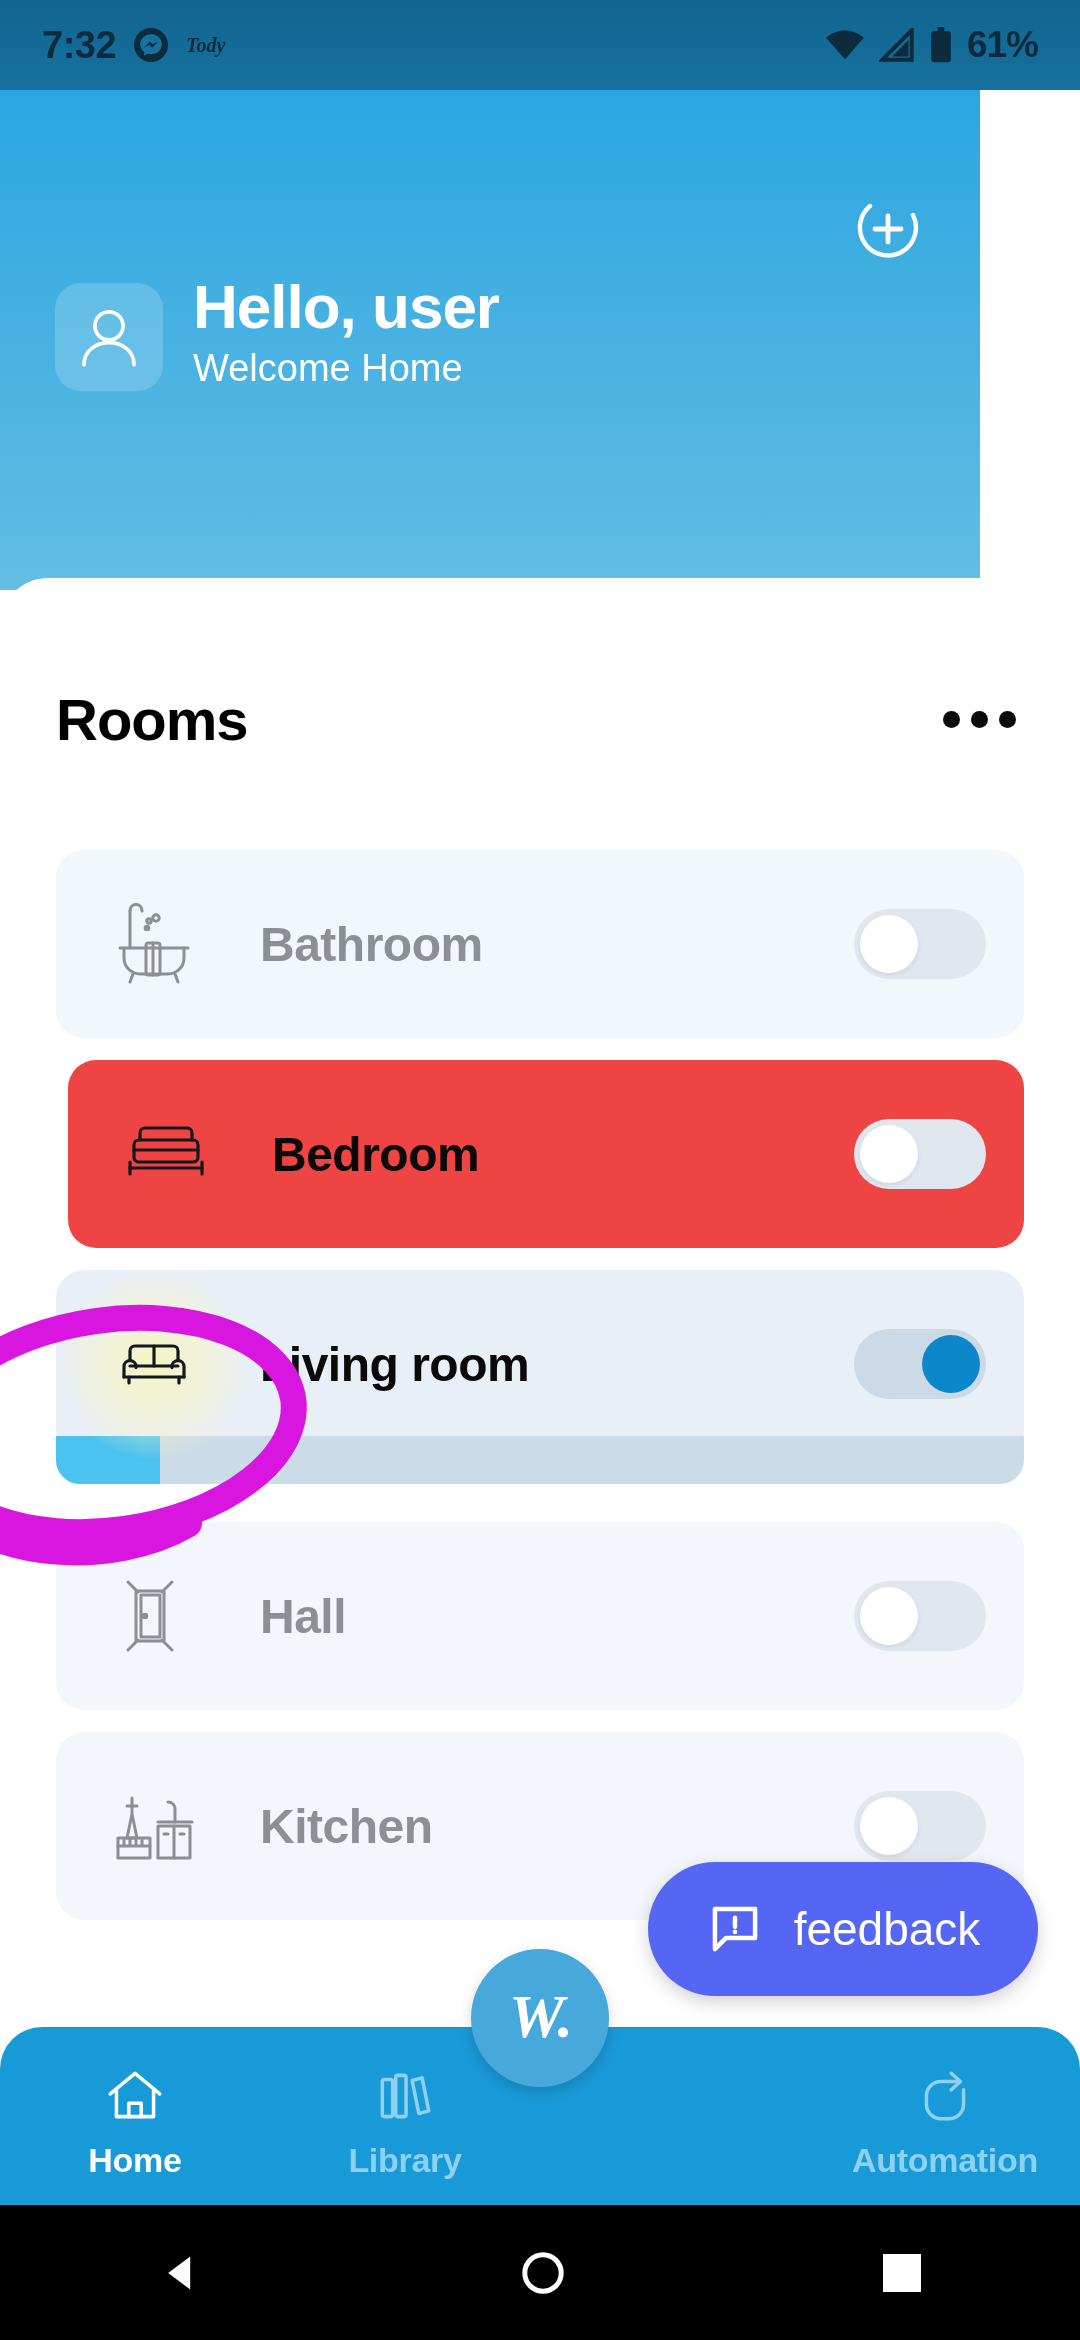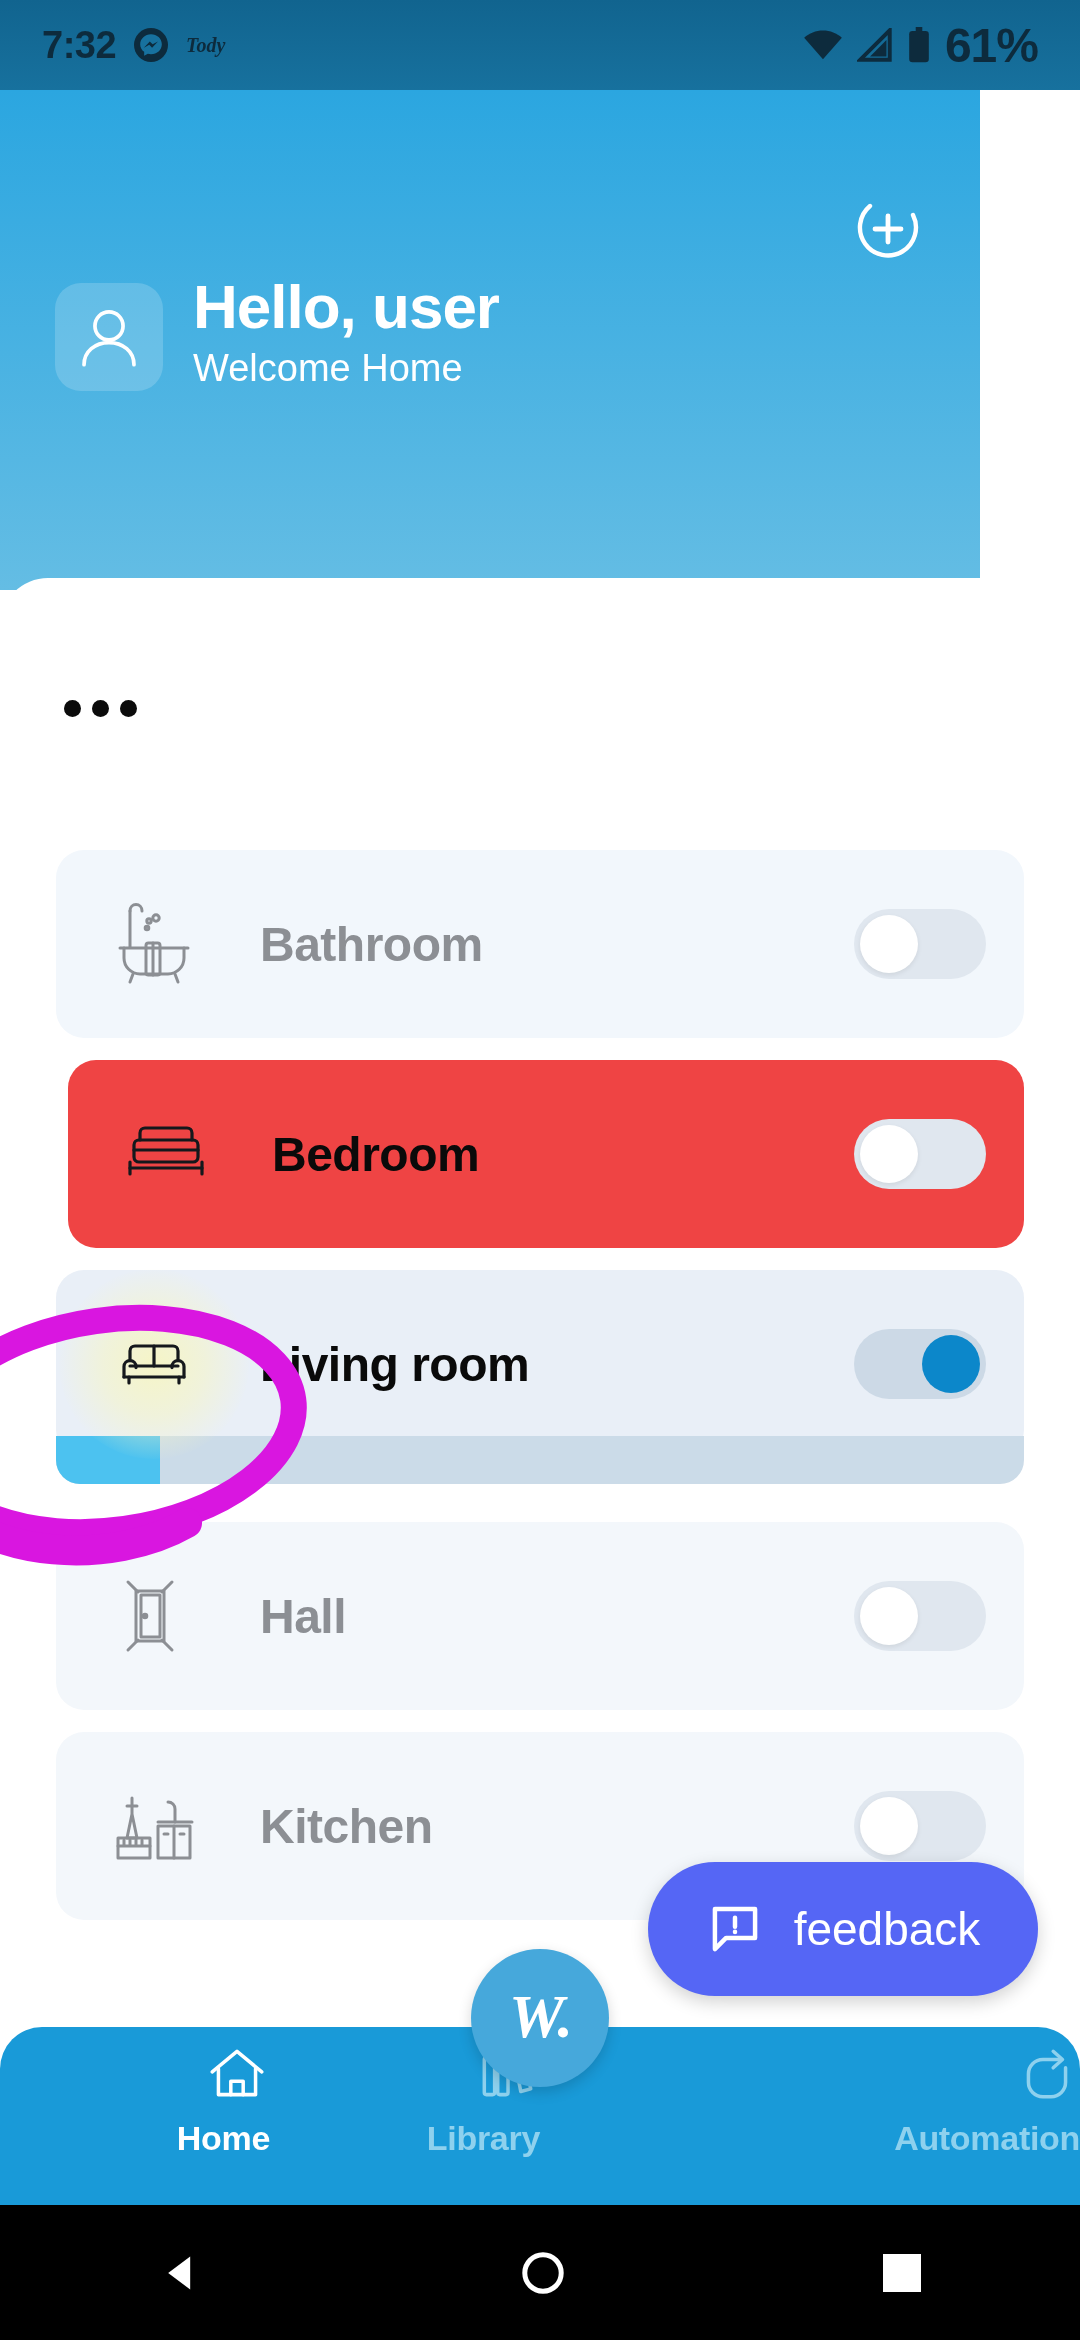--- a/index.html
+++ b/index.html
@@ -19,21 +19,21 @@
   }
   .sb-left { display:flex; align-items:center; gap:18px; }
   .sb-time { color:#0d2b3d; font-size:38px; font-weight:700; letter-spacing:-.5px; }
   .sb-msgr { width:34px; height:34px; border-radius:50%; background:#0d2b3d;
              display:flex; align-items:center; justify-content:center; }
   .sb-msgr svg { display:block; }
   .sb-tody { color:#0d2b3d; font-size:20px; font-weight:800; font-style:italic;
              font-family:"Liberation Serif", serif; }
   .sb-right { display:flex; align-items:center; gap:14px; }
   .sb-right svg { display:block; }
-  .sb-batt { color:#0d2b3d; font-size:48px; font-weight:700; letter-spacing:-1px; }
+  .sb-batt { color:#0d2b3d; font-size:37px; font-weight:700; letter-spacing:-1px; }
 
   
   .header {
     position:absolute; top:90px; left:0; width:980px; height:500px;
     background:linear-gradient(180deg,#2ba6e0 0%,#64bde4 100%);
   }
   .add-btn {
     position:absolute; top:105px; right:58px; width:68px; height:68px;
   }
   .add-btn svg { display:block; }
@@ -115,22 +115,22 @@
   .feedback svg { display:block; }
   .feedback-label { color:#ffffff; font-size:46px; font-weight:400; }
 
   
   .bottomnav {
     position:absolute; left:0; bottom:135px; width:1080px; height:178px;
     background:#199ad8; border-top-left-radius:42px; border-top-right-radius:42px;
     display:flex; align-items:flex-start; z-index:20;
   }
   .nav-item {
-    flex:1; display:flex; flex-direction:column; align-items:flex-end; gap:12px;
-    padding-top:14px; color:#8ed1ee;
+    flex:1; display:flex; flex-direction:column; align-items:center; gap:12px;
+    padding-top:36px; color:#8ed1ee;
   }
   .nav-item.active { color:#ffffff; }
   .nav-item svg { display:block; }
   .nav-label { font-size:34px; font-weight:700; letter-spacing:-.3px; }
   .nav-spacer { flex:1; }
   .fab {
     position:absolute; left:50%; transform:translateX(-50%); top:-78px;
     width:138px; height:138px; border-radius:50%; background:#46a8db;
     display:flex; align-items:center; justify-content:center;
     box-shadow:0 5px 14px rgba(0,0,0,0.16); z-index:25;
@@ -206,20 +206,21 @@
       <div class="greet-wrap">
         <div class="greet-title">Hello, user</div>
         <div class="greet-sub">Welcome Home</div>
       </div>
     </div>
   </div>
 
   <div class="sheet">
 
     <div class="rooms-head">
+      <div class="rooms-title">Rooms</div>
       <div class="dots-btn">
         <i></i>
           <i></i>
           <i></i>
       </div>
     </div>
 
     <div class="room-list">
 
       <div class="room-card bathroom">

